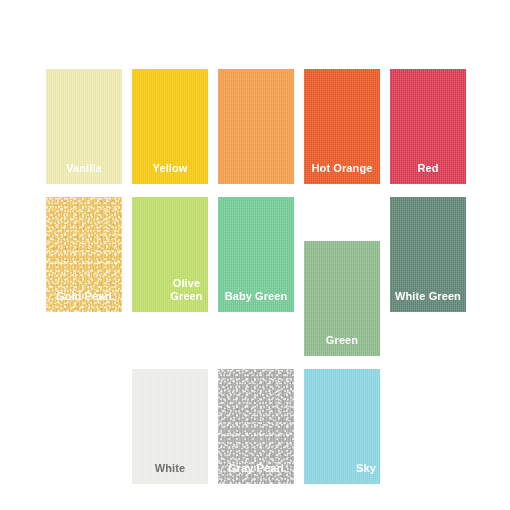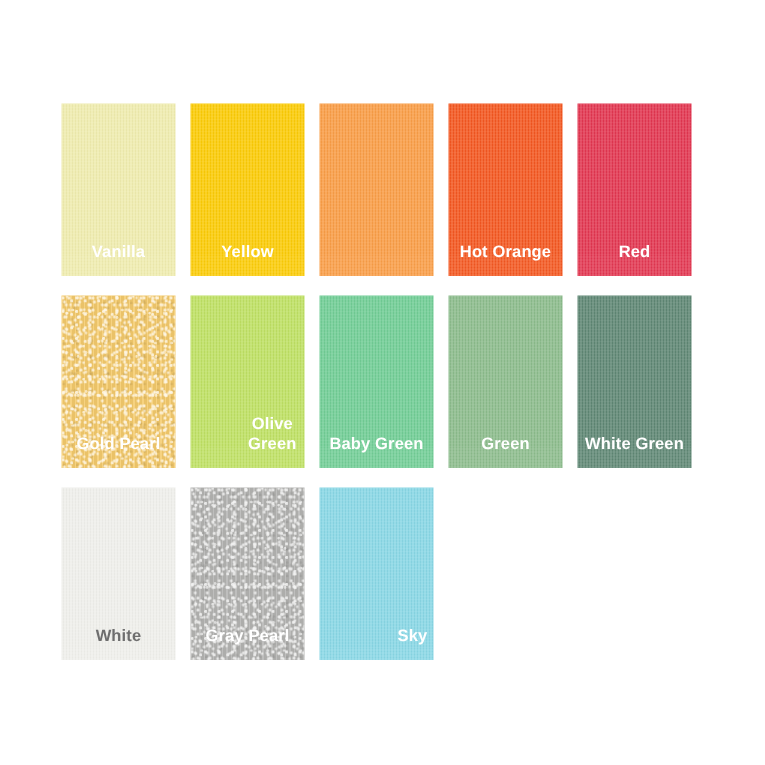--- a/index.html
+++ b/index.html
@@ -16,20 +16,21 @@
   }
 
   #swatch-board {
     position: absolute;
     left: 41px;
     top: 69px;
     width: 430px;
     display: flex;
     flex-direction: column;
     row-gap: 13px;
+    align-items: center;
   }
 
   .swatch-row {
     display: flex;
     column-gap: 10px;
   }
 
   .swatch {
     position: relative;
     width: 76px;
@@ -138,21 +139,21 @@
       <span class="swatch-label" style="color: rgb(255, 255, 255); margin-top: 32px;">Gold Pearl</span>
     </div>
     <div class="swatch" style="background: rgb(190, 224, 99);">
       <span class="grain"></span>
       <span class="swatch-label" style="color: rgb(255, 255, 255); padding-left: 33px;">Olive Green</span>
     </div>
     <div class="swatch" style="background: rgb(113, 205, 149);">
       <span class="grain"></span>
       <span class="swatch-label" style="color: rgb(255, 255, 255);">Baby Green</span>
     </div>
-    <div class="swatch" style="background: rgb(140, 188, 140);">
+    <div class="swatch" style="background: rgb(140, 188, 140); margin-top: 44px;">
       <span class="grain"></span>
       <span class="swatch-label" style="color: rgb(255, 255, 255);">Green</span>
     </div>
     <div class="swatch" style="background: rgb(95, 135, 116);">
       <span class="grain"></span>
       <span class="swatch-label" style="color: rgb(255, 255, 255);">White Green</span>
     </div>
   </div>
 
   <div class="swatch-row">

